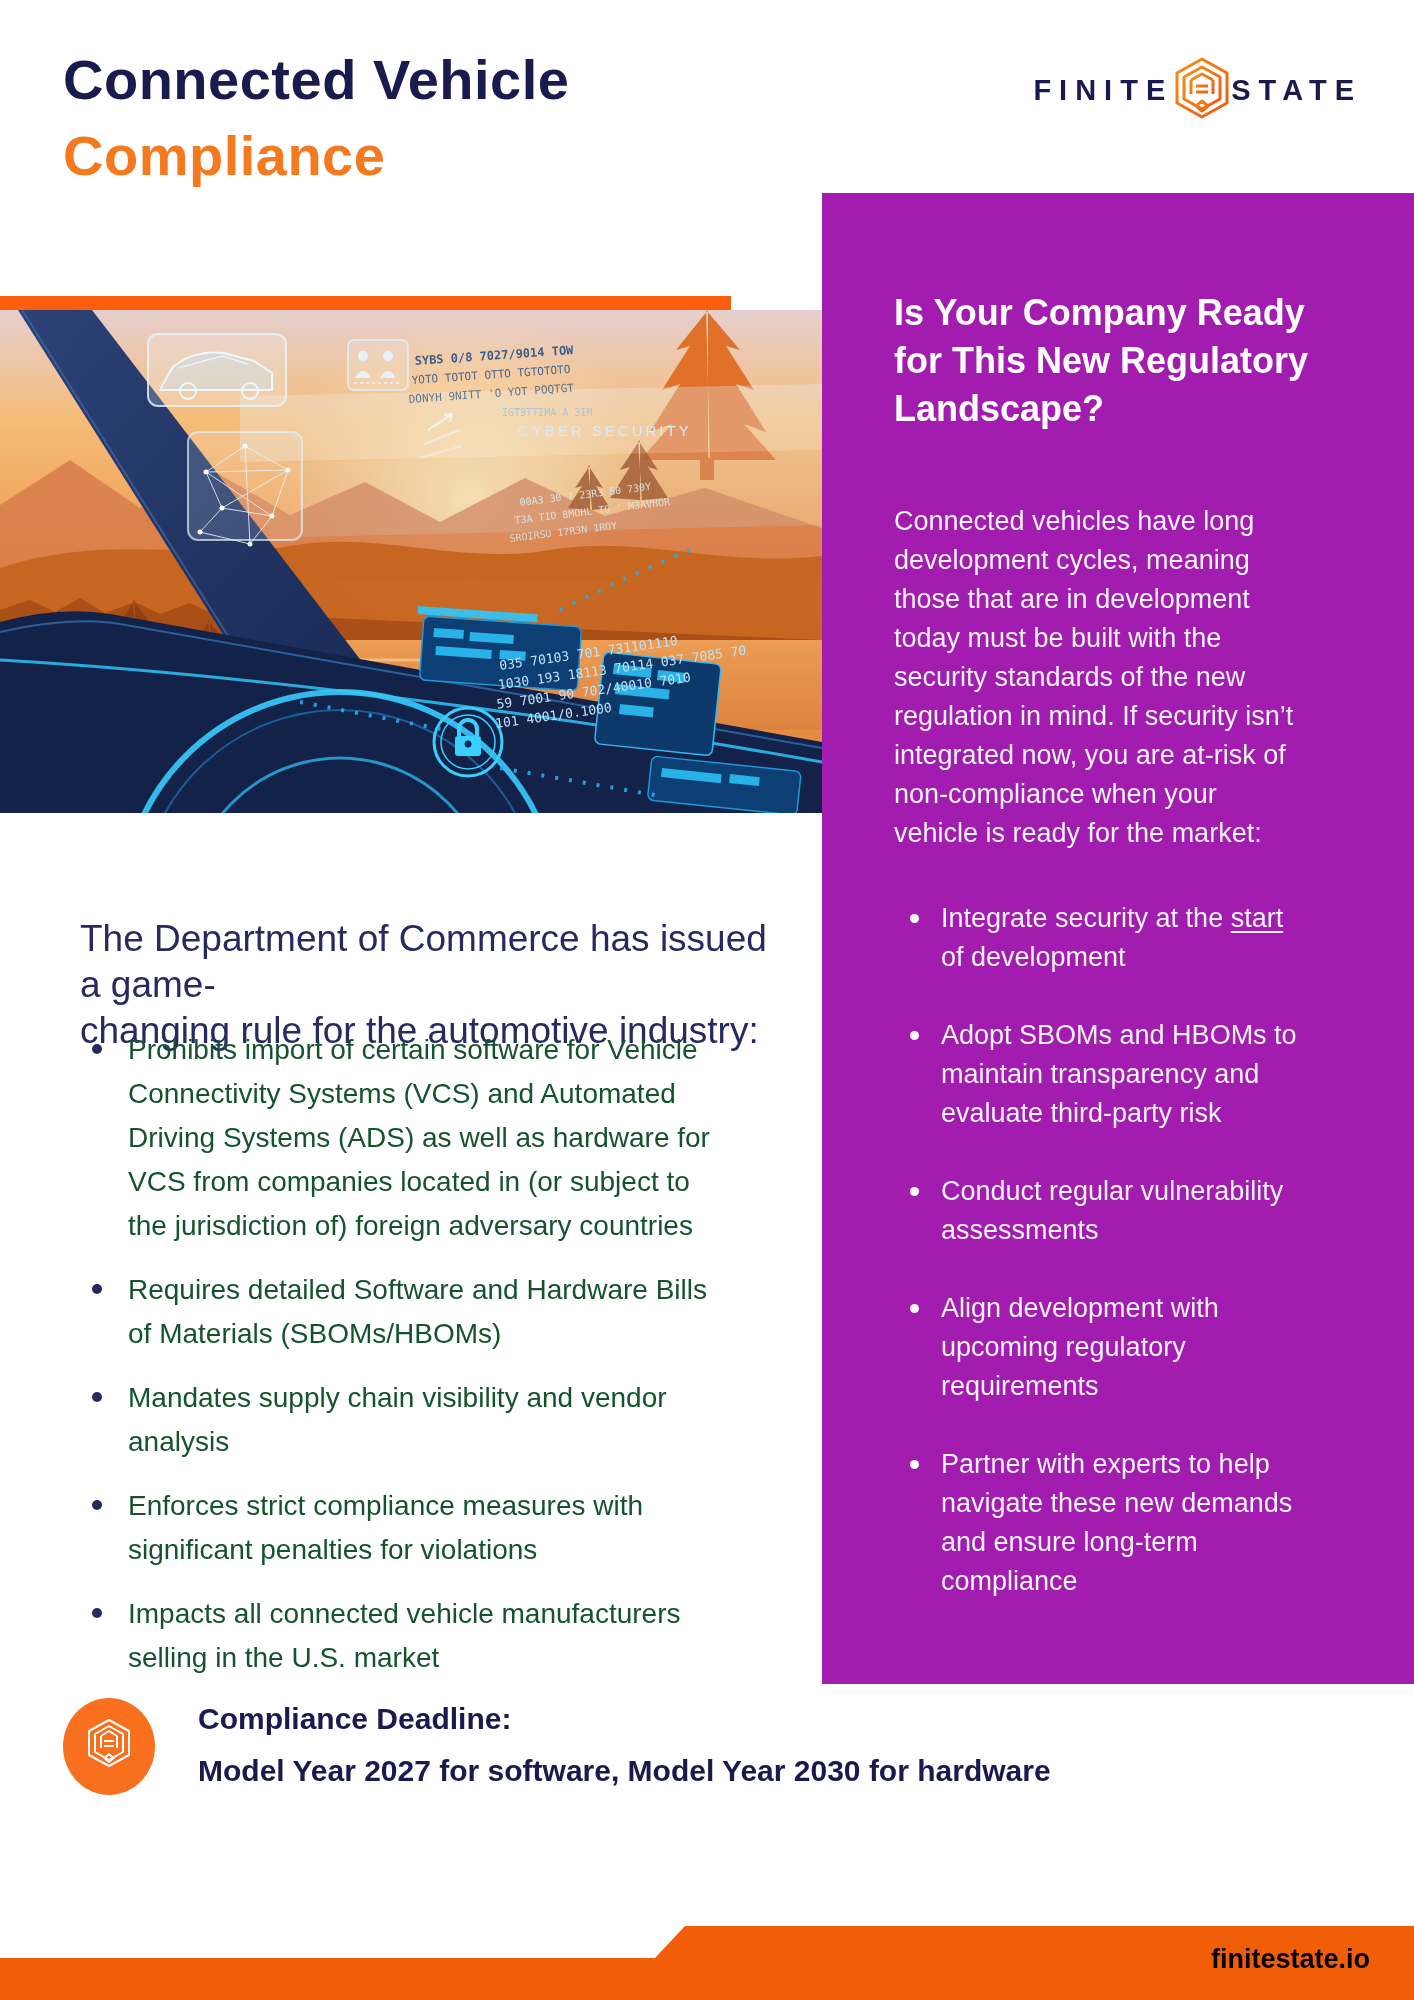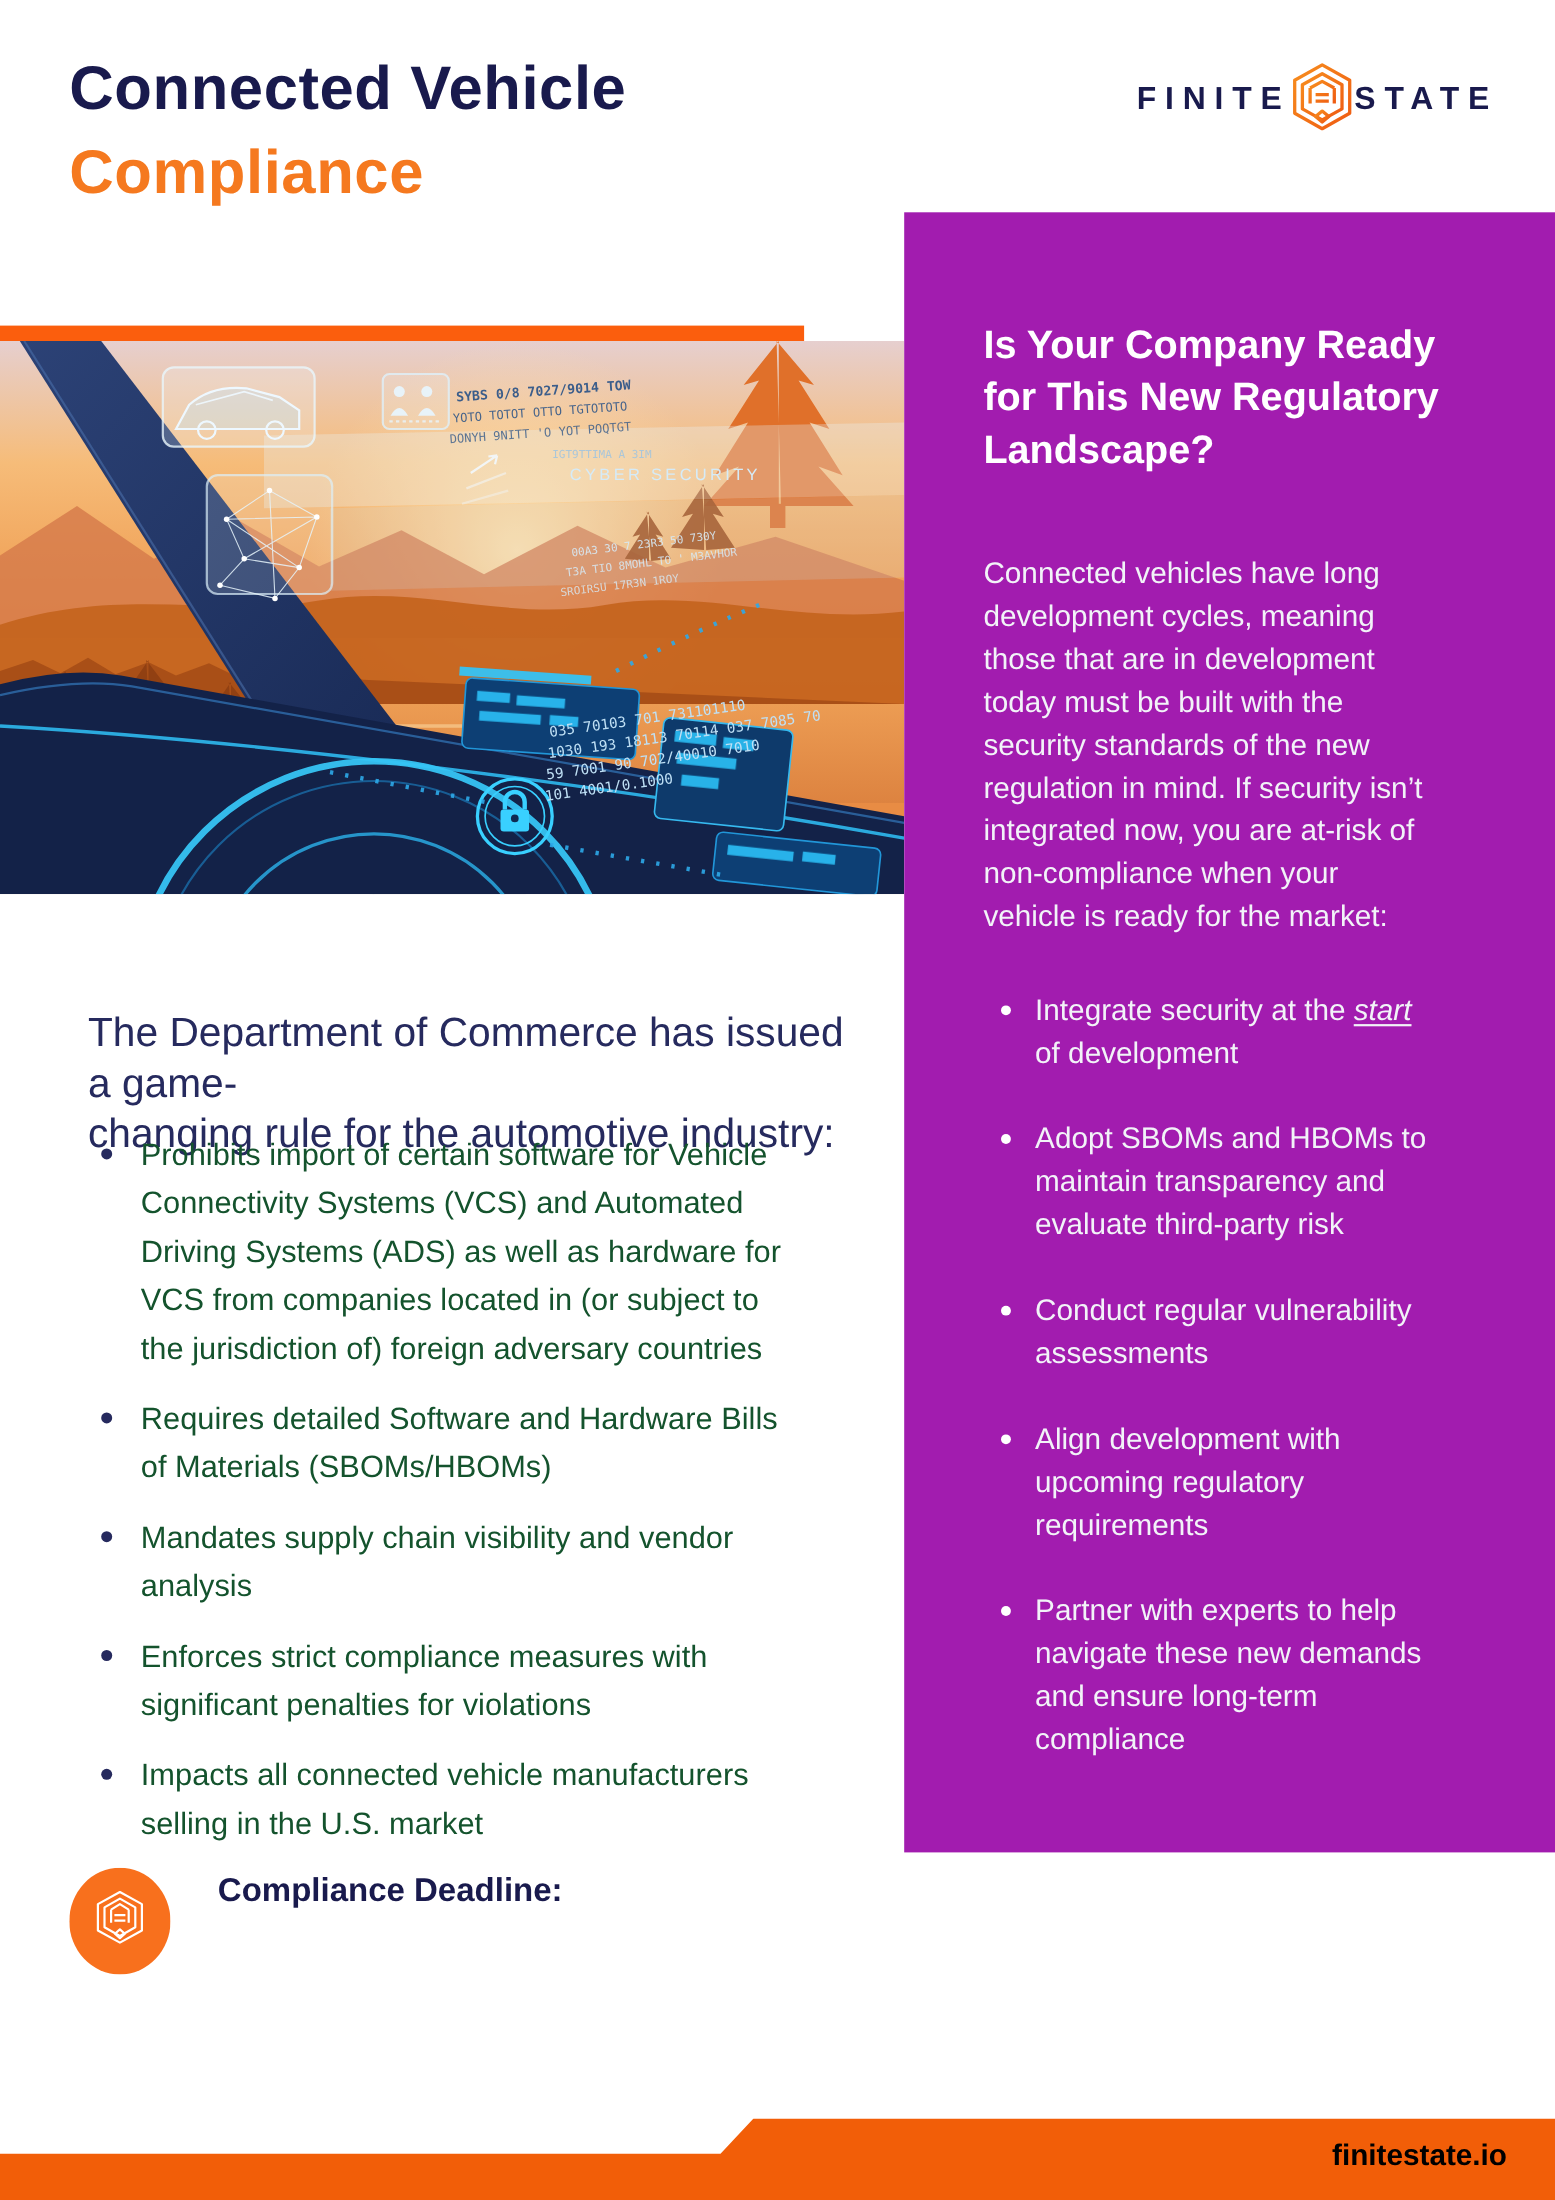--- a/index.html
+++ b/index.html
@@ -22,21 +22,21 @@
   .panel{position:absolute;left:822px;top:193px;width:592px;height:1491px;
     background:#a21caf;color:#f2f3f8;box-sizing:border-box;padding:96px 44px 0 72px;}
   .panel h2{margin:0;font-size:36px;line-height:48px;font-weight:800;color:#ffffff;
     white-space:pre-line;}
   .panel-para{margin-top:69px;font-size:27px;line-height:39px;white-space:pre-line;}
   .panel ul{list-style:none;margin:46px 0 0 0;padding:0;}
   .panel li{position:relative;padding-left:47px;font-size:27px;line-height:39px;
     margin-bottom:39px;white-space:pre-line;}
   .panel li::before{content:"";position:absolute;left:16px;top:15px;width:9px;height:9px;
     border-radius:50%;background:#ffffff;}
-  .u{text-decoration:underline;text-underline-offset:4px;font-style:italic;}
+  .u{text-decoration:underline;text-underline-offset:4px;}
   
   .intro{position:absolute;left:80px;top:916px;width:700px;font-size:37px;line-height:46px;
     color:#262a5e;white-space:pre-line;}
   .left-list{position:absolute;left:80px;top:1028px;width:720px;list-style:none;margin:0;padding:0;}
   .left-list li{position:relative;padding-left:48px;font-size:28px;line-height:44px;
     margin-bottom:20px;color:#14532d;white-space:pre-line;}
   .left-list li::before{content:"";position:absolute;left:12px;top:16px;width:10px;height:10px;
     border-radius:50%;background:#262a5e;}
   
   .deadline-badge{position:absolute;left:63px;top:1698px;width:92px;height:97px;}
@@ -303,19 +303,20 @@
       <ellipse cx="46" cy="48.5" rx="46" ry="48.5" fill="#f8701d"></ellipse>
       <g fill="none" stroke="#ffffff" stroke-width="2" stroke-linejoin="round">
         <path d="M46 22 L66 33 L66 57 L46 68 L26 57 L26 33 Z"></path>
         <path d="M46 28 L60 36 L60 54 L46 62 L32 54 L32 36 Z"></path>
         <path d="M38 38 L46 33 L54 38 M38 38 L38 50 M54 38 L54 50 M41 43 L51 43 M41 48 L51 48"></path>
         <path d="M46 56 l4.5 4 l-4.5 4 l-4.5 -4 Z"></path>
       </g>
     </svg>
   </div>
   <div class="deadline-label">Compliance Deadline:</div>
+  <div class="deadline-text">Model Year 2027 for software, Model Year 2030 for hardware</div>
 
   <svg class="footer-shape" viewBox="0 0 1414 74">
     <polygon points="655,32 685,0 1414,0 1414,74 0,74 0,32" fill="#f25e08"></polygon>
   </svg>
   <div class="footer-url">finitestate.io</div>
 
 </div>
 
 </body></html>

